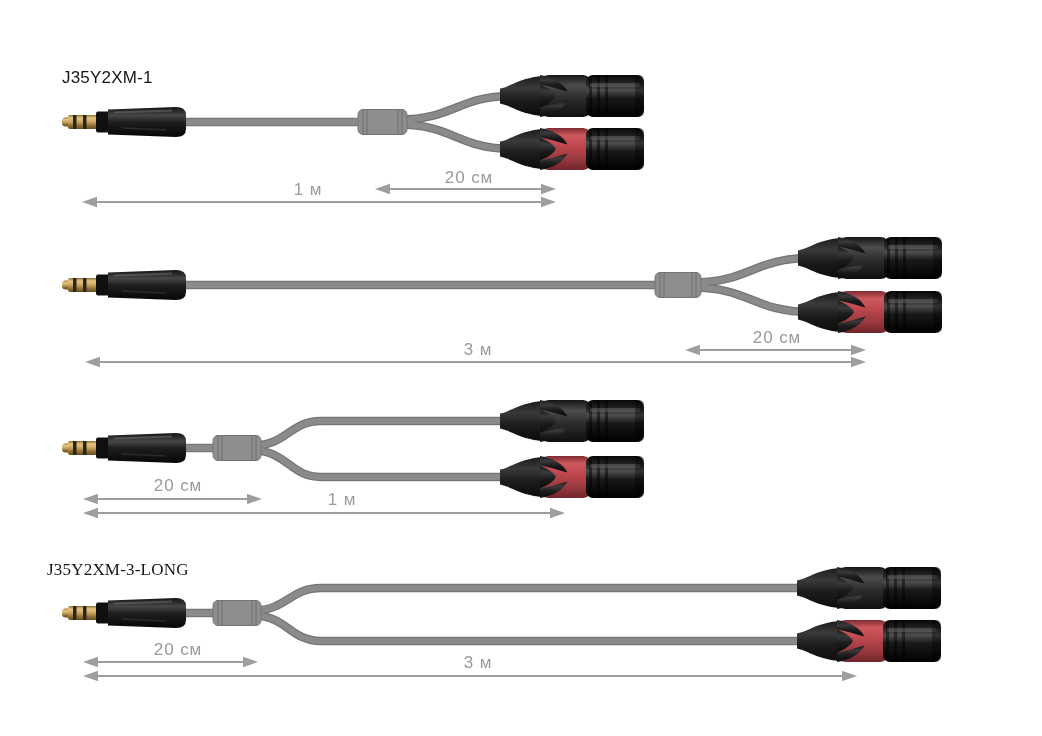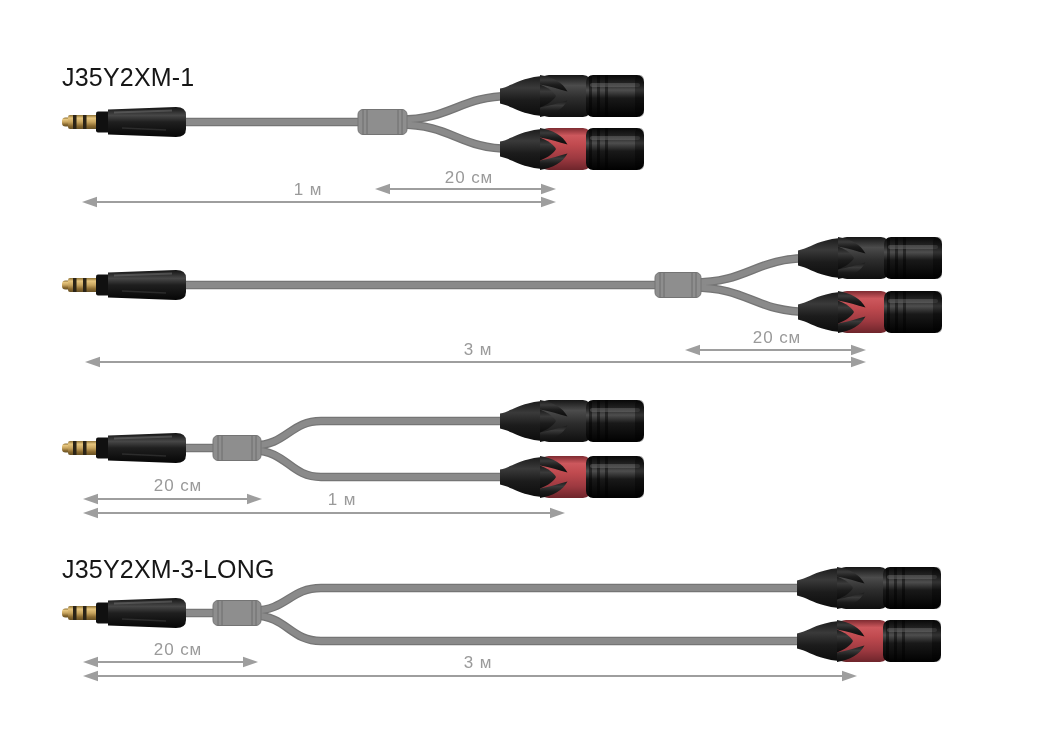--- a/index.html
+++ b/index.html
@@ -3,21 +3,21 @@
 <meta charset="utf-8">
 <style>
   html,body{margin:0;padding:0;background:#fff;}
   .stage{
     position:relative;width:1042px;height:736px;overflow:hidden;
     background:var(--background,#fff);
     font-family:"Liberation Sans", sans-serif;
   }
   .stage svg{position:absolute;left:0;top:0;}
   .title{
-    position:absolute;font-size:25px;line-height:25px;letter-spacing:.2px;
+    position:absolute;font-size:17px;line-height:25px;letter-spacing:.2px;
     color:var(--title_text,#161616);white-space:nowrap;
   }
   .dim-label{
     position:absolute;font-size:17px;line-height:17px;letter-spacing:.9px;
     color:var(--dimension_text,#9a9a9a);white-space:nowrap;
     transform:translate(-50%,-50%);
   }
 </style>
 </head>
 <body>
@@ -317,21 +317,21 @@
   </g>
         <g>
     <line x1="97" y1="676" x2="843" y2="676" stroke="#9e9e9e" stroke-width="2"></line>
     <polygon points="83,676 98,670.8 98,681.2" fill="#9e9e9e"></polygon>
     <polygon points="857,676 842,670.8 842,681.2" fill="#9e9e9e"></polygon>
   </g>
   </g>
     </svg>
 
   <div class="title" style="left: 62px; top: 65px;">J35Y2XM-1</div>
-  <div class="title" style="left: 62px; top: 557px;">J35Y2XM-3-LONG</div>
+  <div class="title" style="left: 47px; top: 557px; font-family: Liberation Serif, serif;">J35Y2XM-3-LONG</div>
 
   <div class="dim-label" style="left: 469px; top: 177px;">20 см</div>
   <div class="dim-label" style="left: 308px; top: 189px;">1 м</div>
   <div class="dim-label" style="left: 777px; top: 337px;">20 см</div>
   <div class="dim-label" style="left: 478px; top: 349px;">3 м</div>
   <div class="dim-label" style="left: 178px; top: 485px;">20 см</div>
   <div class="dim-label" style="left: 342px; top: 499px;">1 м</div>
   <div class="dim-label" style="left: 178px; top: 649px;">20 см</div>
   <div class="dim-label" style="left: 478px; top: 662px;">3 м</div>
 </div>

